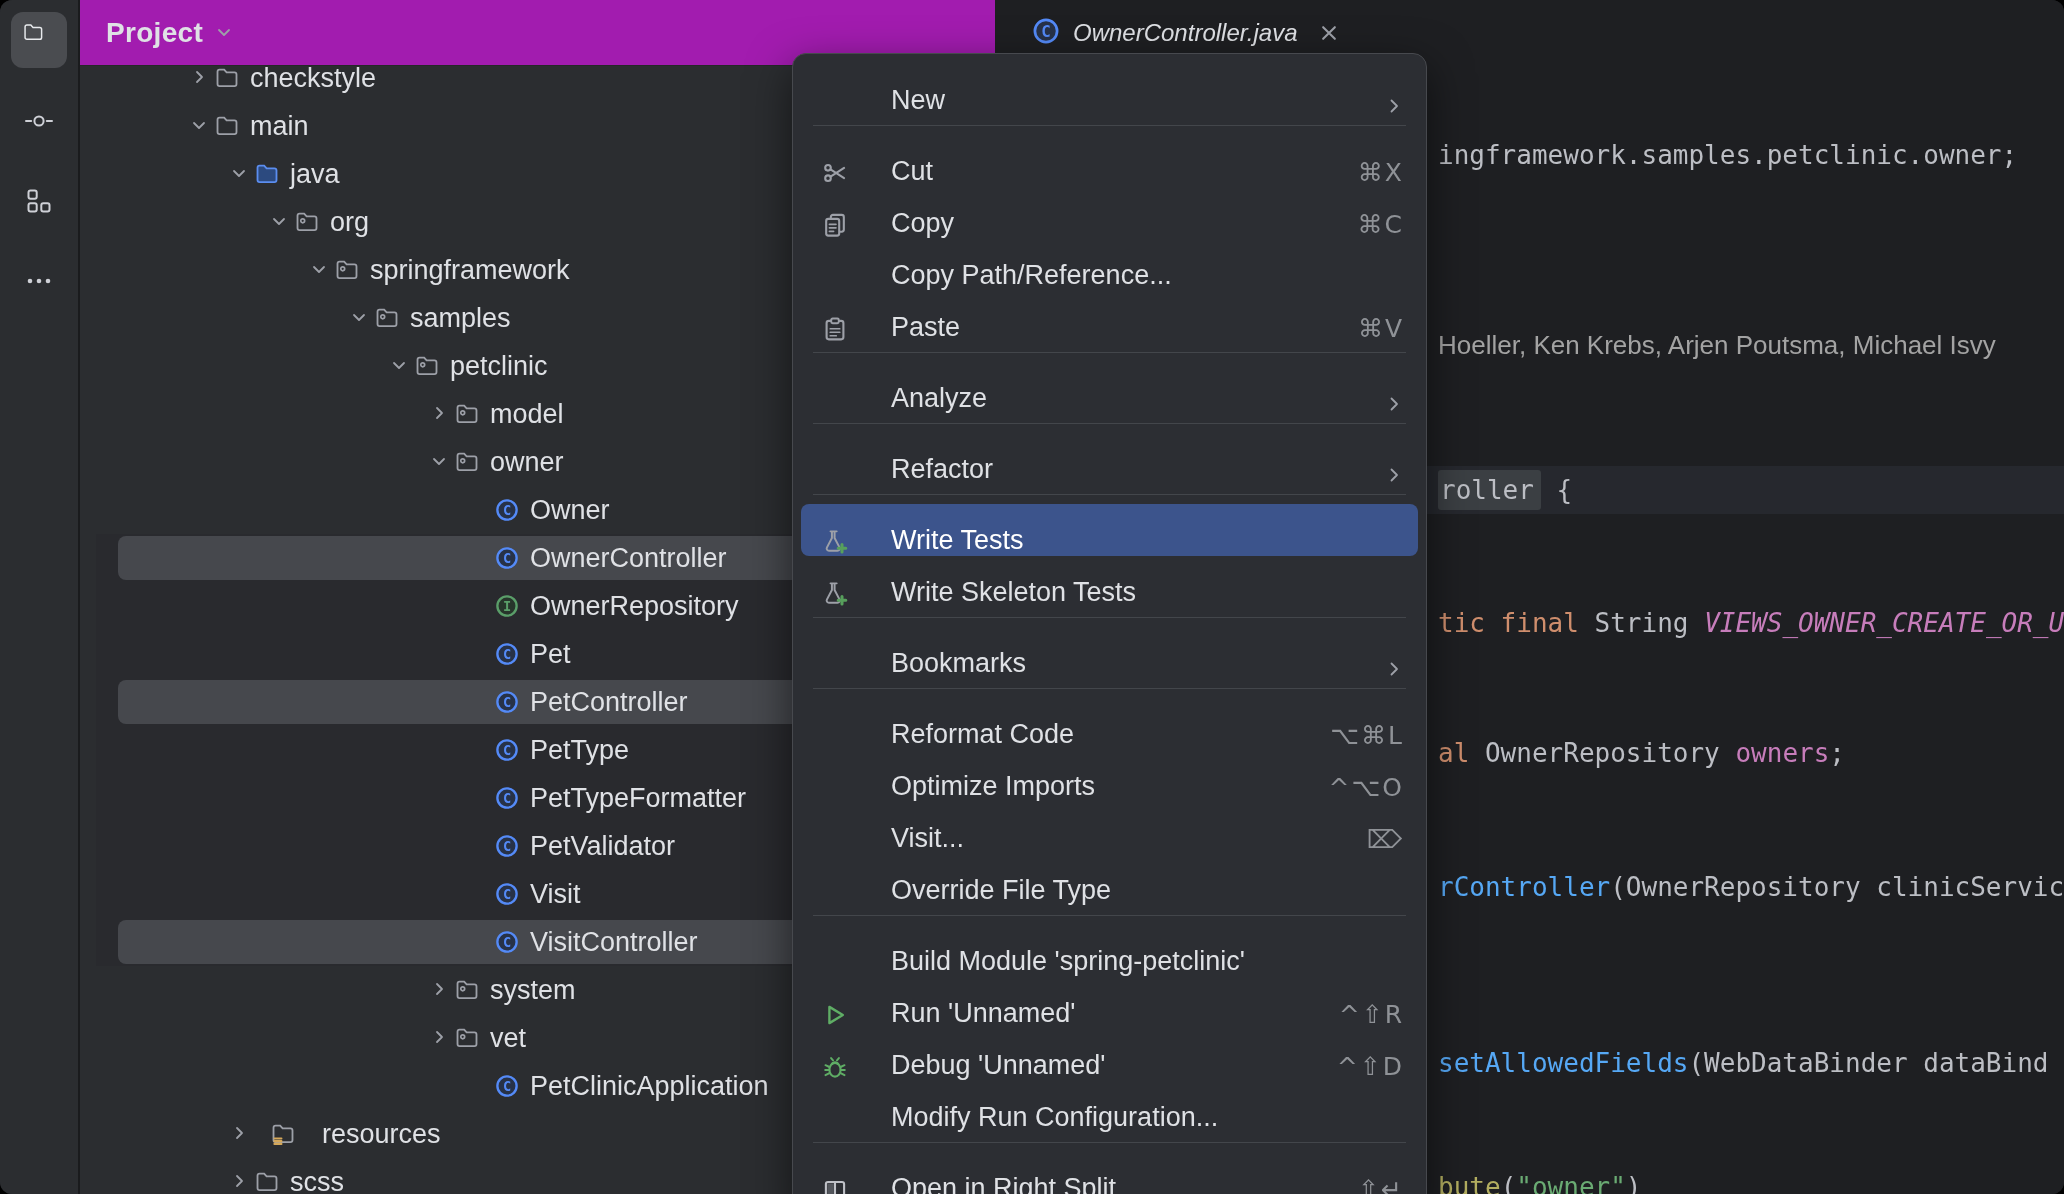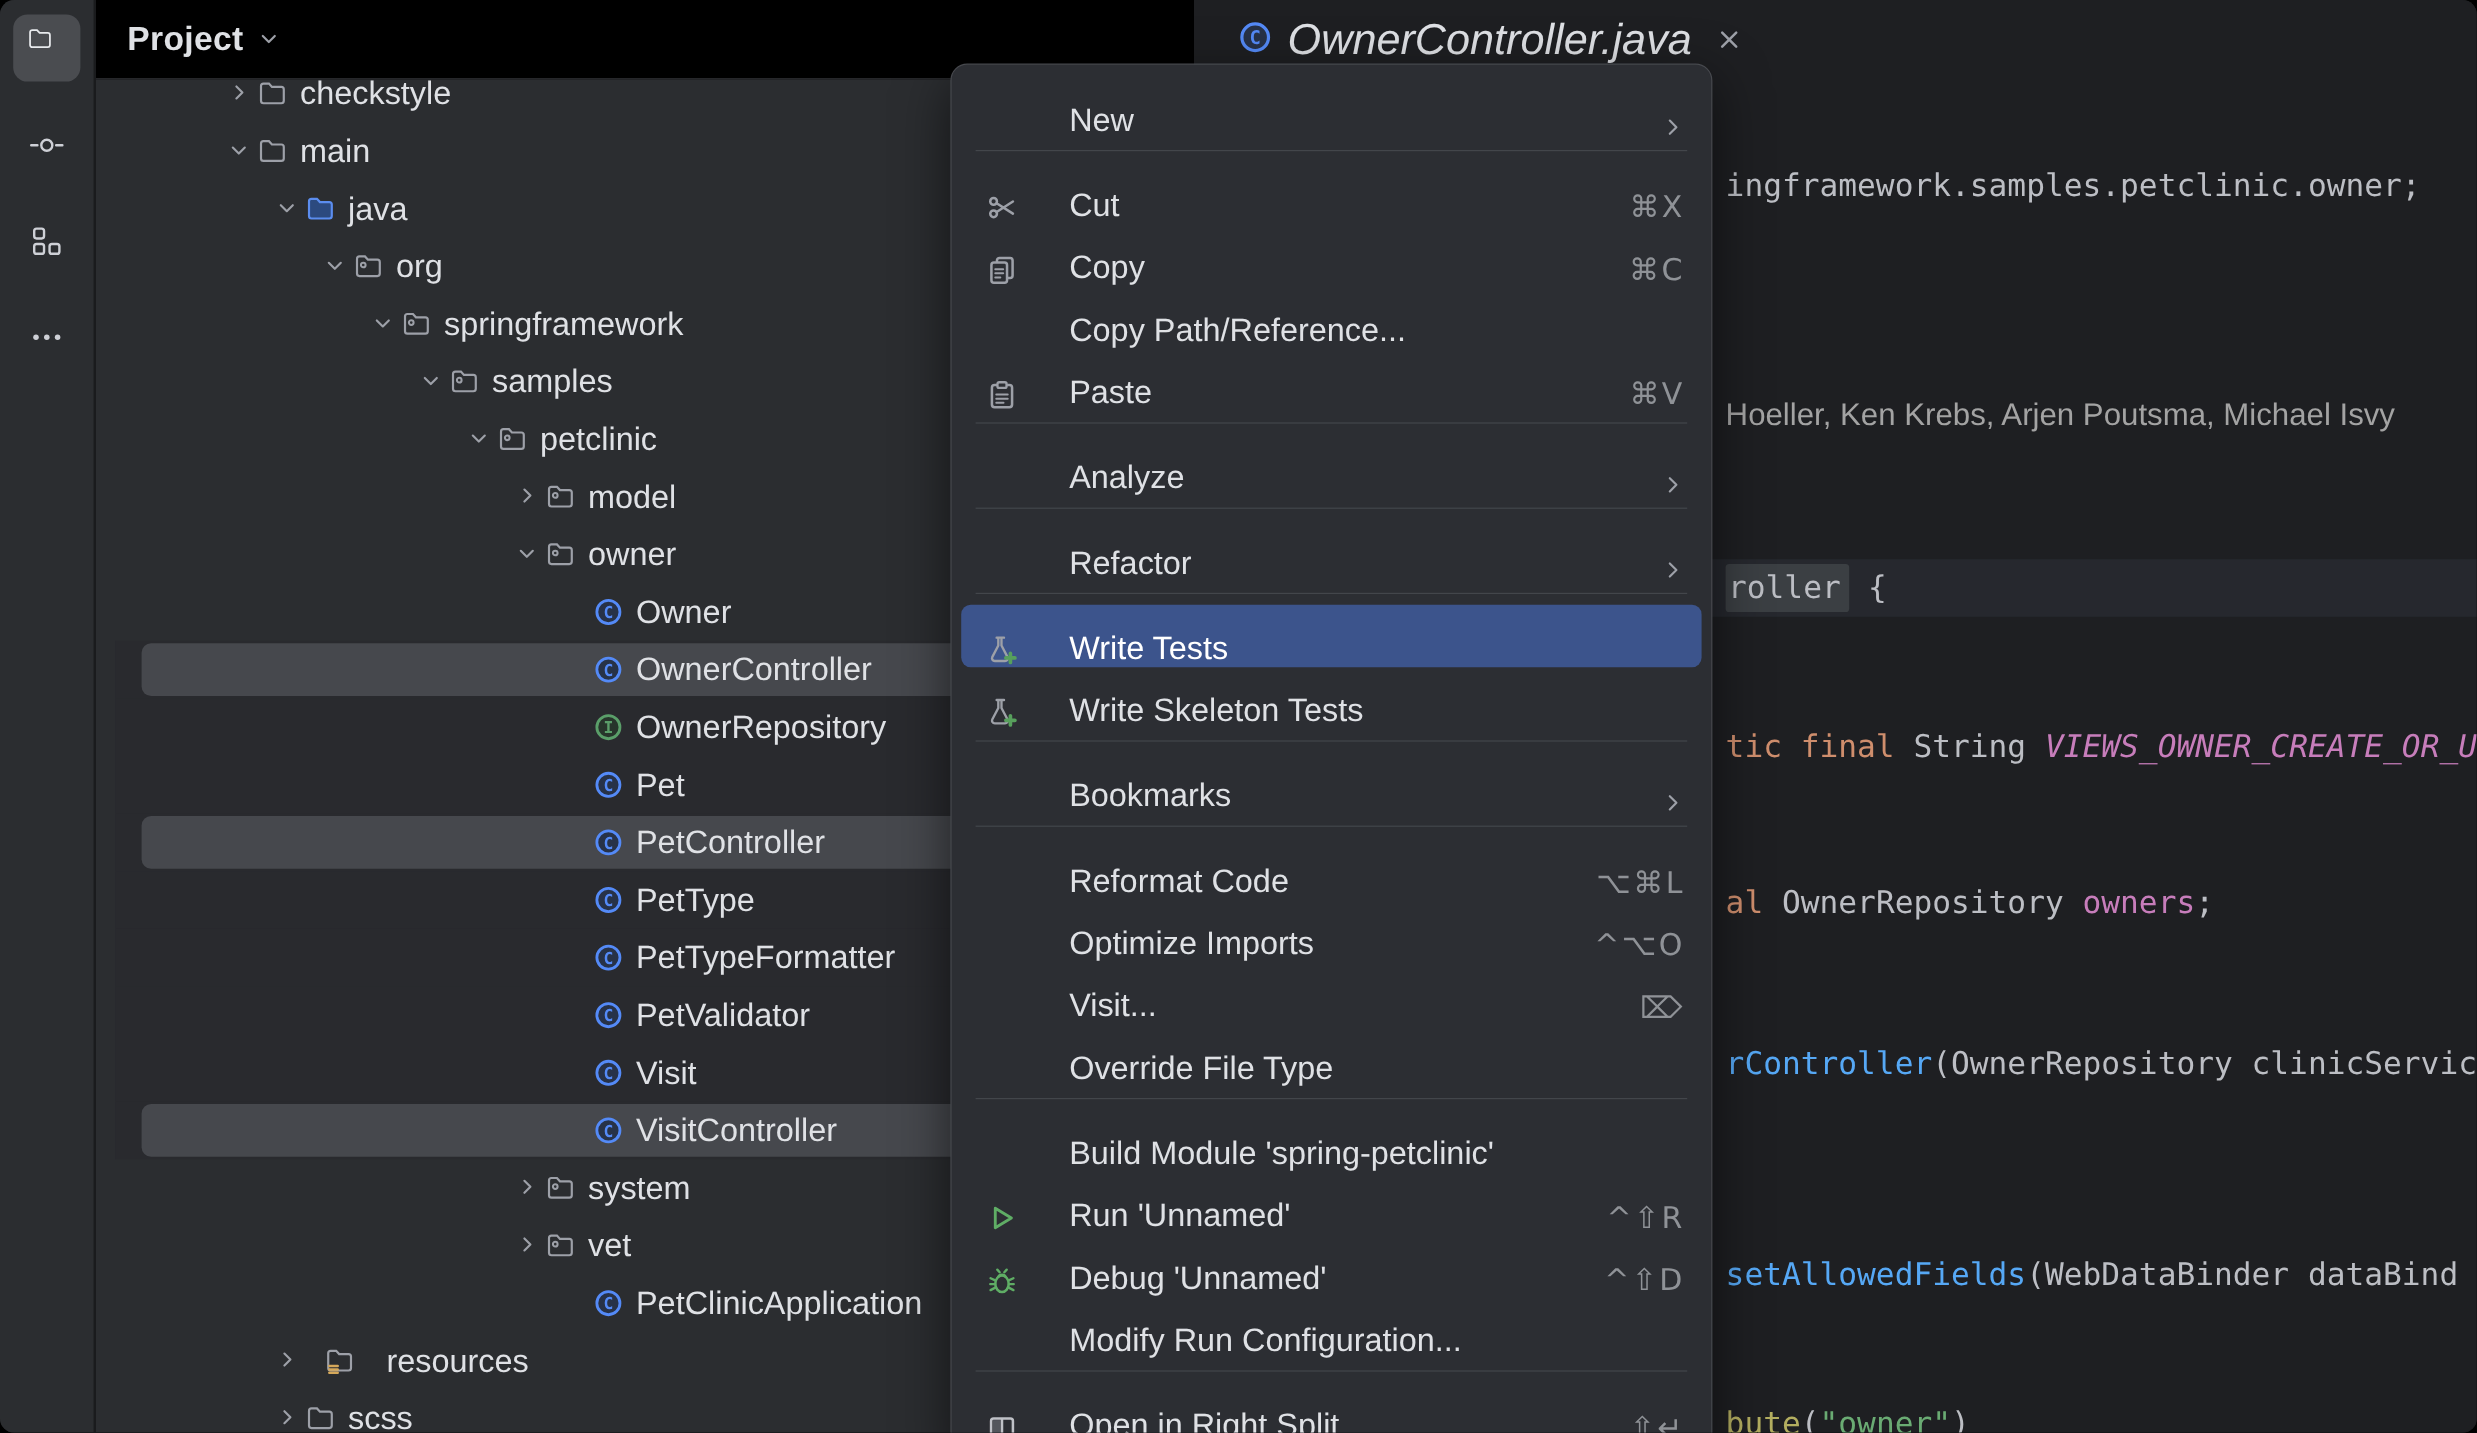--- a/index.html
+++ b/index.html
@@ -15,30 +15,30 @@
 
   
   .panel{position:absolute;left:80px;top:0;width:915px;height:100%;background:#2b2d30;z-index:2;}
   .tree{position:absolute;left:0;top:54px;right:0;}
   .trow{height:48px;display:flex;align-items:center;position:relative;margin-left:16px;}
   .trow.band{background:#292a2e;}
   .trow .pill{position:absolute;left:22px;right:0;top:2px;bottom:2px;background:#46484d;border-radius:8px;}
   .tchev{width:28px;display:flex;justify-content:center;align-items:center;position:relative;}
   .ticon{width:26px;display:flex;justify-content:center;align-items:center;position:relative;}
   .tlabel{color:#dfe1e5;font-size:27px;margin-left:10px;white-space:nowrap;position:relative;}
-  .panel-header{position:absolute;left:0;top:0;right:0;height:66px;background:#000000;z-index:3;
+  .panel-header{position:absolute;left:0;top:0;right:0;height:66px;background:#a21caf;z-index:3;
                 display:flex;align-items:center;padding-left:26px;border-bottom:1px solid #26272a;box-sizing:border-box;}
   .panel-title{color:#dfe1e5;font-size:28px;font-weight:bold;letter-spacing:.3px;}
   .panel-header .hdr-chev{margin-left:12px;display:flex;align-items:center;}
 
   
   .editor{position:absolute;left:995px;top:0;right:0;height:100%;background:#1e1f22;z-index:1;}
   .tabbar{position:absolute;left:0;top:0;right:0;height:66px;display:flex;align-items:center;padding-left:36px;}
   .tab{display:flex;align-items:center;gap:12px;}
-  .tab-label{color:#dfe1e5;font-size:36px;font-style:italic;white-space:nowrap;}
+  .tab-label{color:#dfe1e5;font-size:24px;font-style:italic;white-space:nowrap;}
   .tab-close{display:flex;align-items:center;margin-left:6px;}
   .code{position:absolute;left:0;top:66px;right:0;bottom:0;overflow:hidden;
         font-family:"DejaVu Sans Mono",monospace;font-size:26px;}
   .cline{position:absolute;left:443px;white-space:pre;line-height:40px;}
   .curline{position:absolute;left:0;right:0;height:48px;background:#26282e;}
   .tk-plain{color:#bcbec4;}
   .tk-comment{color:#a3a3a3;font-family:"Liberation Sans","DejaVu Sans",sans-serif;font-size:26px;}
   .tk-kw{color:#cf8e6d;}
   .tk-const{color:#c77dbb;font-style:italic;}
   .tk-field{color:#c77dbb;}

